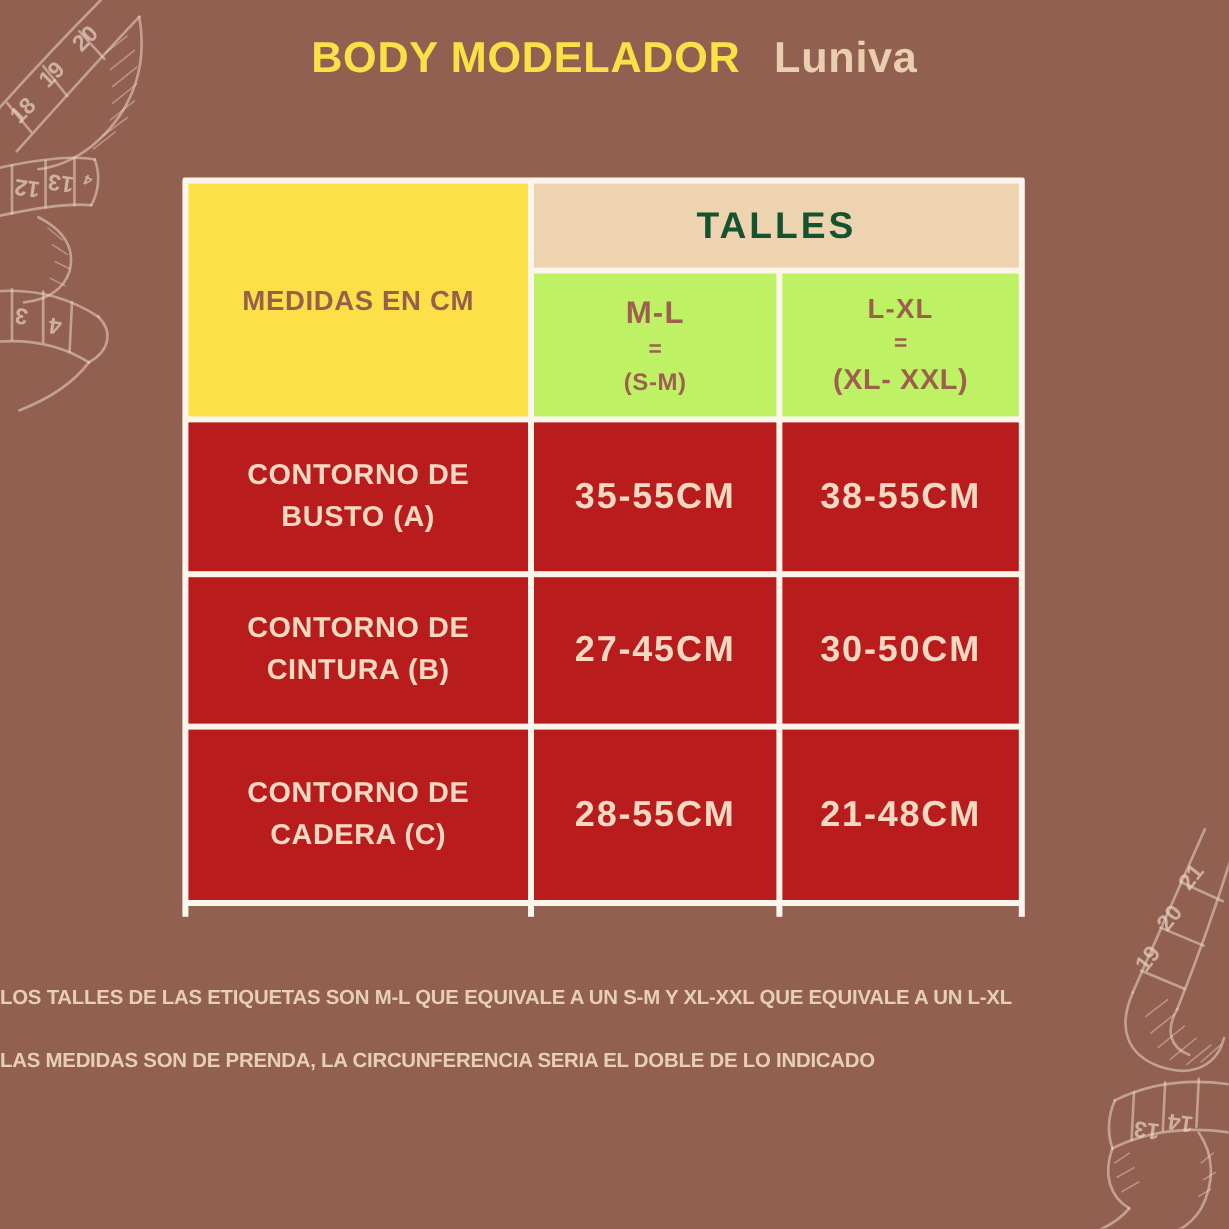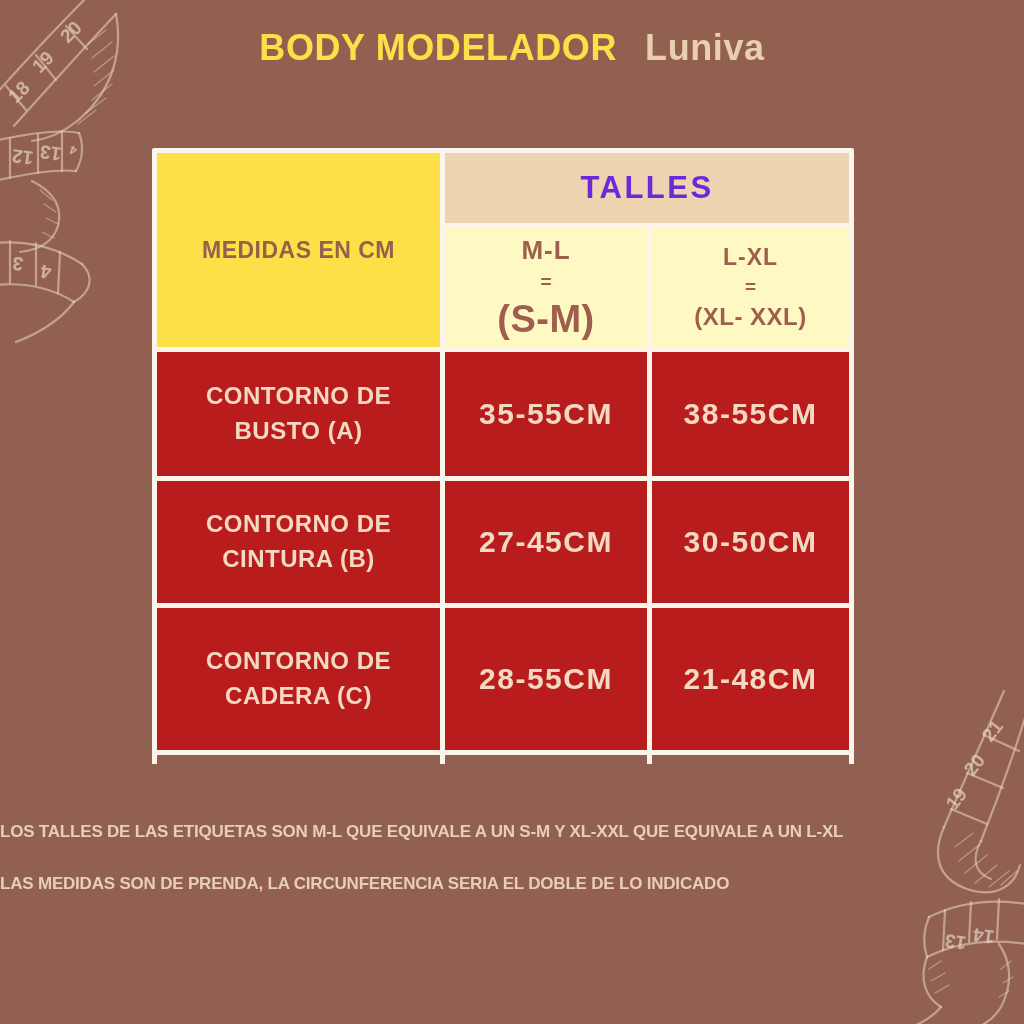--- a/index.html
+++ b/index.html
@@ -37,25 +37,25 @@
     grid-template-rows:70px 119px 124px 122px 142px;
     gap:5px;padding:5px;
     background:#fbf5ec;
     border-radius:2px;
   }
   .cell{
     display:flex;flex-direction:column;align-items:center;justify-content:center;
     text-align:center;font-weight:bold;
   }
   .cell-corner{grid-column:1;grid-row:1/3;background:#fde047;color:#95604e;font-size:23px;letter-spacing:.5px;}
-  .cell-talles{grid-column:2/4;grid-row:1;background:#eed3b1;color:#6d28d9;font-size:31px;letter-spacing:2.5px;}
-  .cell-size{background:#fef9c3;color:#9f5f4e;}
+  .cell-talles{grid-column:2/4;grid-row:1;background:#eed3b1;color:#14532d;font-size:31px;letter-spacing:2.5px;}
+  .cell-size{background:#bef264;color:#9f5f4e;}
   .cell-size .sz{font-size:26px;letter-spacing:1px;}
   .cell-size .eq{font-size:19px;margin:5px 0;}
-  .cell-size .eqv{font-size:38px;letter-spacing:.5px;}
+  .cell-size .eqv{font-size:20px;letter-spacing:.5px;}
   .cell-size.lxl .sz{font-size:23px;}
   .cell-size.lxl .eqv{font-size:24px;}
   .cell-label{background:#b91c1c;color:#f3d9c1;font-size:24px;letter-spacing:.5px;line-height:1.45;}
   .cell-value{background:#b91c1c;color:#f3d9c1;font-size:30px;letter-spacing:1.5px;}
   .stub{position:absolute;top:100%;width:5px;height:11px;background:#fbf5ec;margin-top:-2px;}
 
   
   .note{
     position:absolute;left:0;width:100%;white-space:nowrap;
     color:#e7cfb7;font-weight:bold;font-size:17px;letter-spacing:-.2px;

